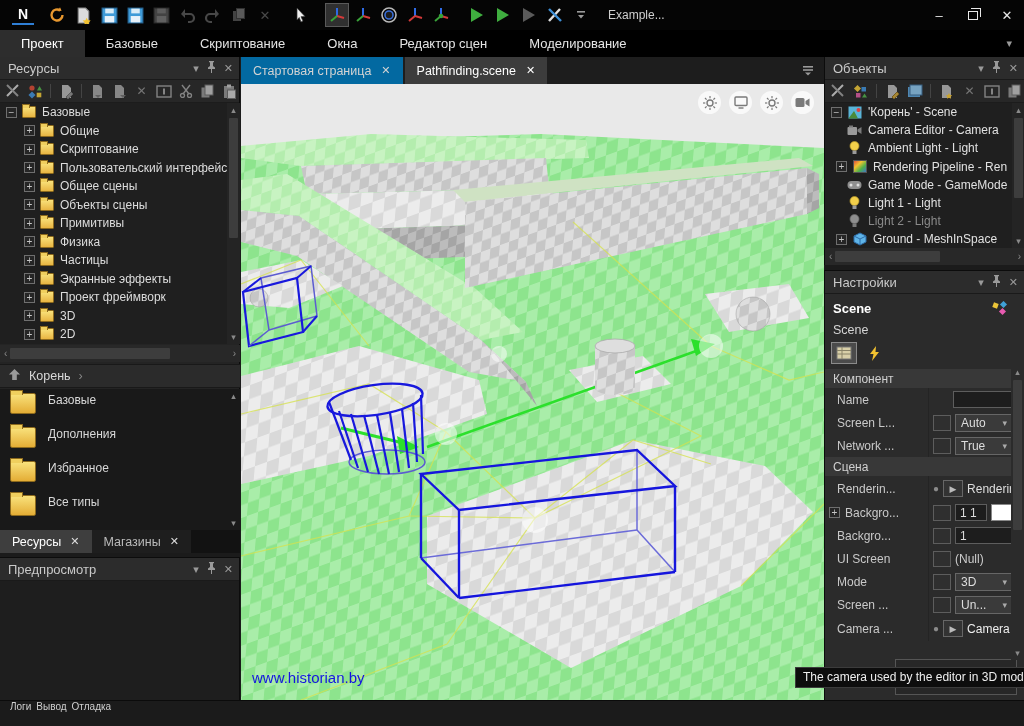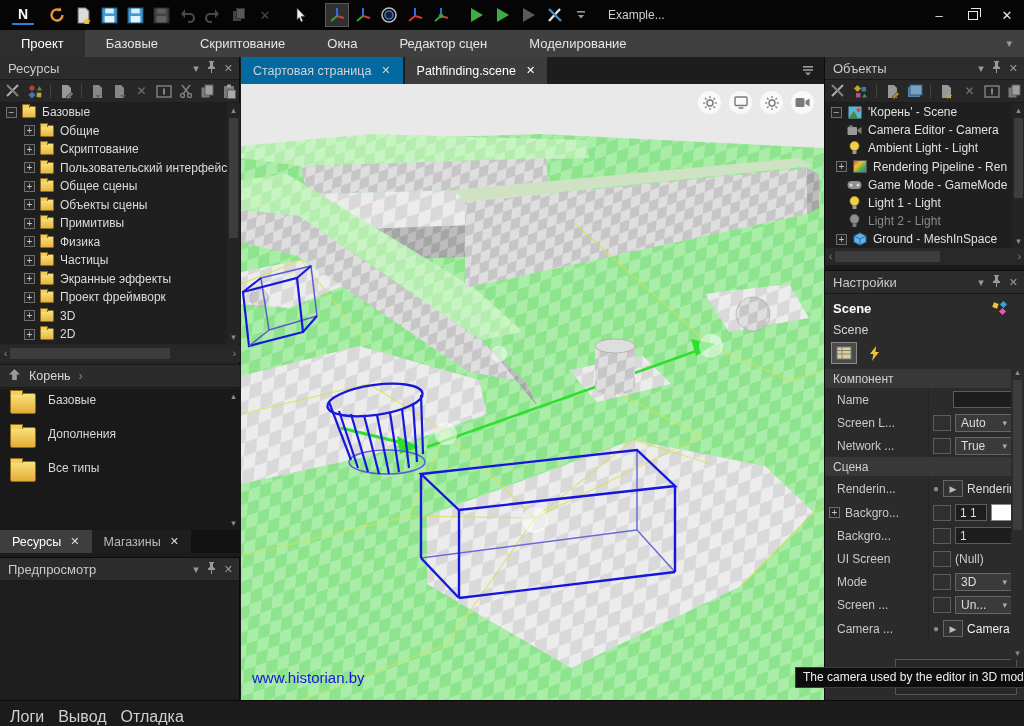--- a/index.html
+++ b/index.html
@@ -16,21 +16,21 @@
   .tb-gap { width:10px; }
   .play-tri { width:0; height:0; border-top:7px solid transparent; border-bottom:7px solid transparent; border-left:12px solid #3fae3f; }
   .play-tri.dim2 { border-left-color:#5a5a5a; }
   .win-title { font-size:12px; color:#cfcfcf; margin-left:14px; }
   .tb-spacer { flex:1; }
   .winctl { width:34px; height:30px; display:flex; align-items:center; justify-content:center; color:#e8e8e8; font-size:13px; }
   .restore-glyph { position:relative; width:10px; height:9px; border:1px solid #e8e8e8; }
   .restore-glyph::before { content:''; position:absolute; left:2px; top:-4px; width:9px; height:8px; border:1px solid #e8e8e8; border-bottom:none; border-left:none; }
 
   
-  .menubar { position:absolute; left:0; top:30px; width:1024px; height:27px; background:#404040; display:flex; align-items:stretch; font-size:13px; color:#e4e4e4; }
+  .menubar { position:absolute; left:0; top:30px; width:1024px; height:27px; background:#000000; display:flex; align-items:stretch; font-size:13px; color:#e4e4e4; }
   .menu-item { padding:0 21px; display:flex; align-items:center; }
   .menu-item.active { background:#2d2d2d; color:#fff; }
   .menu-chevron { margin-left:auto; padding:0 12px; display:flex; align-items:center; color:#9a9a9a; font-size:11px; }
 
   
   .phead { height:23px; background:#2c2c2c; display:flex; align-items:center; font-size:13px; color:#c9c9c9; padding-left:8px; border-bottom:1px solid #1a1a1a; }
   .phead .hicons { margin-left:auto; display:flex; align-items:center; gap:8px; padding-right:6px; color:#9a9a9a; font-size:11px; }
   .ptoolbar { height:23px; background:#272727; display:flex; align-items:center; gap:4px; padding-left:4px; border-bottom:1px solid #1c1c1c; }
   .pt-icon { width:19px; height:18px; display:flex; align-items:center; justify-content:center; opacity:.8; }
   .pt-sep { width:1px; height:14px; background:#444; margin:0 2px; }
@@ -54,21 +54,21 @@
   .folder-big::before { content:''; position:absolute; left:-1px; top:-4px; width:11px; height:4px; background:#f0cf5e; border:1px solid #8d6a1d; border-bottom:none; }
   .list-tabs { position:absolute; left:0; top:473px; width:240px; height:23px; background:#121212; display:flex; font-size:12.5px; }
   .ltab { display:flex; align-items:center; gap:9px; padding:0 12px; color:#bbb; background:#1e1e1e; }
   .ltab.active { background:#3e3e3e; color:#fff; }
   .ltab .x { font-size:11px; color:#ddd; }
 
   
   .prev-panel { position:absolute; left:0; top:557px; width:240px; height:143px; background:#1e1e1e; border-right:1px solid #0c0c0c; border-top:1px solid #0c0c0c; }
 
   
-  .statusbar { position:absolute; left:0; top:700px; width:1024px; height:26px; background:#1b1b1b; border-top:1px solid #0b0b0b; display:flex; align-items:flex-end; gap:14px; padding-left:10px; font-size:16px; color:#cfcfcf; }
+  .statusbar { position:absolute; left:0; top:700px; width:1024px; height:26px; background:#1b1b1b; border-top:1px solid #0b0b0b; display:flex; align-items:flex-start; gap:5px; padding-left:10px; font-size:10px; color:#cfcfcf; }
 
   
   .center { position:absolute; left:241px; top:57px; width:583px; height:643px; background:#1d1d1d; }
   .tabstrip { height:27px; display:flex; align-items:stretch; font-size:12.5px; background:#1d1d1d; }
   .etab { display:flex; align-items:center; gap:10px; padding:0 12px; color:#d3d3d3; background:#0369a1; margin-right:2px; }
   .etab.active { background:#3c3c3c; color:#fff; }
   .etab .x { font-size:11px; }
   .dockmenu { margin-left:auto; display:flex; align-items:center; padding-right:10px; }
   .viewport { position:absolute; left:0; top:27px; width:583px; height:616px; overflow:hidden; background:#e9e9e9;text-decoration:underline; }
   .vp-buttons { position:absolute; right:10px; top:7px; display:flex; gap:8px; }
@@ -419,20 +419,24 @@
       <span style="color:#8a8a8a;">›</span>
     </div>
     <div class="fol-list">
       <div class="fol-item">
           <span class="folder-big"></span>
           <span>Базовые</span>
         </div>
       <div class="fol-item">
           <span class="folder-big"></span>
           <span>Дополнения</span>
+        </div>
+      <div class="fol-item">
+          <span class="folder-big"></span>
+          <span>Избранное</span>
         </div>
       <div class="fol-item">
           <span class="folder-big"></span>
           <span>Все типы</span>
         </div>
       <div class="vscroll" style="height:141px;background:#191919;">
         <span style="margin-top:2px;">▴</span>
         <span style="margin-top:auto;margin-bottom:2px;">▾</span>
       </div>
     </div>

